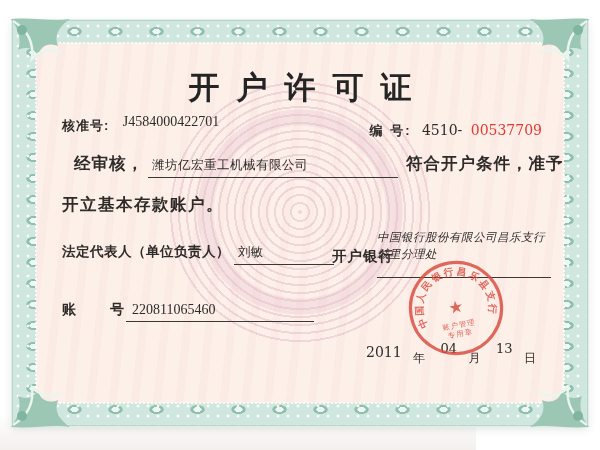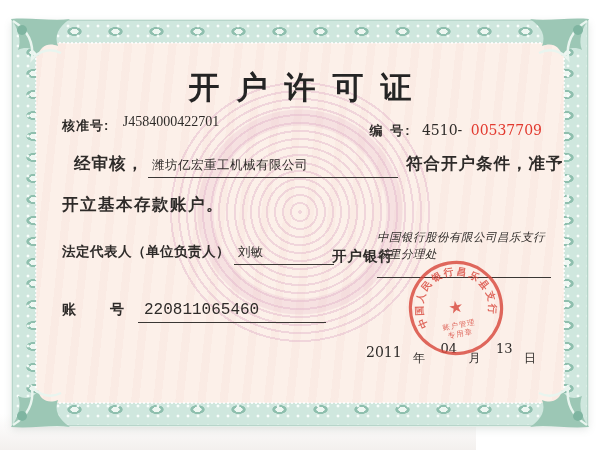--- a/index.html
+++ b/index.html
@@ -79,22 +79,22 @@
   .bank-lbl { position:absolute; left:296px; top:204px; font-weight:bold; font-size:14.5px;
               letter-spacing:1px; z-index:2; }
   .bank-box { position:absolute; left:341px; top:186px; width:174px;
               border-bottom:1.5px solid #3a3734; padding-bottom:15px;
               font-family:"DejaVu Serif", serif; font-size:11.5px; line-height:1.45;
               letter-spacing:.5px; z-index:2;font-style:italic; }
 
   .acct-row { position:absolute; left:26px; top:257px; white-space:nowrap; z-index:2; }
   .acct-row .lbl { font-weight:bold; font-size:14px; letter-spacing:2px; }
   .acct-box { display:inline-block; width:188px; border-bottom:1.5px solid #3a3734;
-              font-family:Liberation Mono, monospace; font-size:16px;
-              padding:0 0 3px 6px; margin-left:12px; vertical-align:baseline; }
+              font-family:Liberation Serif, serif; font-size:14px;
+              padding:0 0 3px 6px; margin-left:0; vertical-align:baseline; }
 
   .issuer { position:absolute; left:352px; top:278px; font-weight:bold; font-size:13px;
             letter-spacing:2px; z-index:2; }
   .date-row { position:absolute; left:330px; top:300px; white-space:nowrap; z-index:2; }
   .date-row .n  { font-family:"DejaVu Serif", serif; font-size:14px; }
   .date-row .u  { font-size:12px; position:relative; top:5px; margin-left:7px; }
   .date-row .hi { font-family:"DejaVu Serif", serif; font-size:13px; position:relative;
                   top:-4px; margin-left:11px; }
 
   

